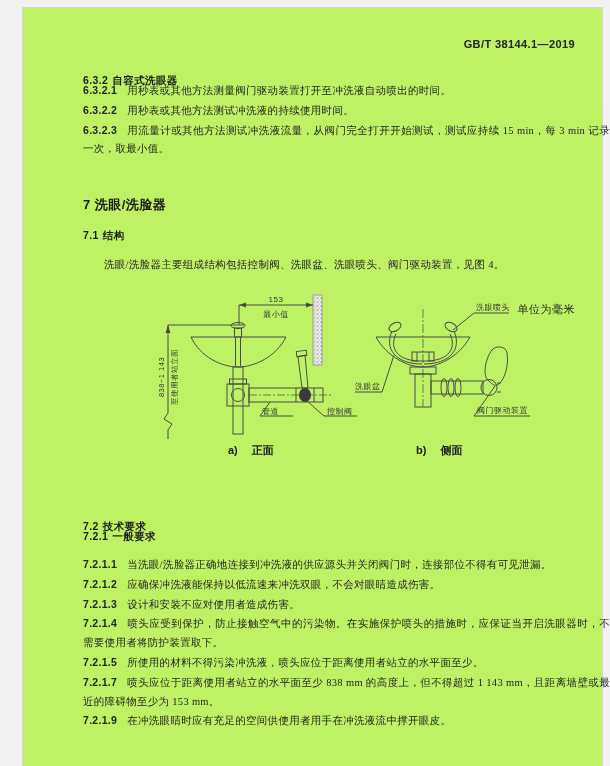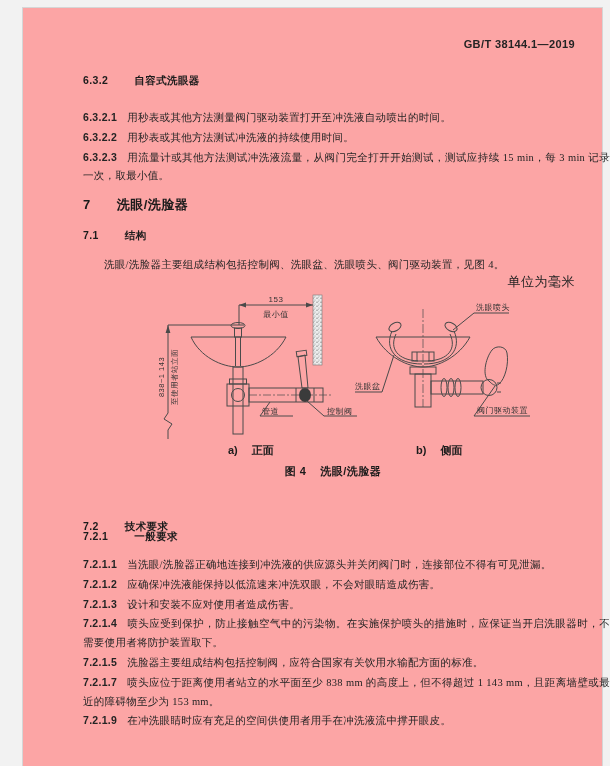--- a/index.html
+++ b/index.html
@@ -4,47 +4,47 @@
 <style>
   html,body{margin:0;padding:0;}
   body{
     width:610px;height:766px;position:relative;overflow:hidden;
     background:#f2f2f2;
     font-family:"Liberation Serif","DejaVu Serif",serif;
     color:#242424;
   }
   .page{
     position:absolute;left:22px;top:7px;right:7px;bottom:0;
-    background:#fca5a5;border:1px solid #d6d6d6;border-bottom:none;
+    background:#bef264;border:1px solid #d6d6d6;border-bottom:none;
   }
   .abs{position:absolute;}
   .doc-number{
     top:30px;right:27px;font-family:"Liberation Sans",sans-serif;
     font-weight:bold;font-size:11px;letter-spacing:.4px;
   }
   .h-sub{ 
     left:60px;font-family:"Liberation Sans",sans-serif;font-weight:bold;
     font-size:10.5px;color:#1c1c1c;letter-spacing:.4px;
   }
   .h-chapter{
     left:60px;font-family:"Liberation Sans",sans-serif;font-weight:bold;
     font-size:13px;color:#1a1a1a;letter-spacing:.5px;
   }
-  .hnum{margin-right:26px;}
+  .hnum{margin-right:4px;}
   .clauses{left:60px;width:527px;font-size:10.5px;letter-spacing:.3px;}
   .clauses .clause{line-height:18.8px;text-align:justify;}
   .cnum{
     font-family:"Liberation Sans",sans-serif;font-weight:bold;
     margin-right:10px;white-space:nowrap;
   }
   .para{
     left:60px;width:527px;font-size:10.5px;line-height:18px;
     text-indent:2em;letter-spacing:.3px;text-align:justify;
   }
-  .unit-note{right:27px;font-size:13px;letter-spacing:.5px;}
+  .unit-note{right:27px;font-size:11px;letter-spacing:.5px;margin-top:29px;}
   .fig-captions{left:0;width:100%;font-family:"Liberation Sans",sans-serif;
     font-weight:bold;font-size:11px;color:#1c1c1c;}
   .cap-a{position:absolute;left:205px;top:0;}
   .cap-b{position:absolute;left:393px;top:0;}
   .cap-num{margin-right:14px;}
   .fig-title{
     left:35px;width:550px;text-align:center;
     font-family:"Liberation Sans",sans-serif;font-weight:bold;
     font-size:11px;color:#1a1a1a;letter-spacing:.5px;
   }
@@ -60,21 +60,21 @@
 <body>
 
 <div class="page">
 
   <div class="abs doc-number">GB/T 38144.1—2019</div>
 
   <div class="abs h-sub" style="top:66px">
     <span class="hnum">6.3.2</span><span>自容式洗眼器</span>
   </div>
 
-  <div class="abs clauses" style="top:100px">
+  <div class="abs clauses" style="top:73px">
     <div class="clause">
       <span class="cnum">6.3.2.1</span><span>用秒表或其他方法测量阀门驱动装置打开至冲洗液自动喷出的时间。</span>
     </div>
     <div class="clause">
       <span class="cnum">6.3.2.2</span><span>用秒表或其他方法测试冲洗液的持续使用时间。</span>
     </div>
     <div class="clause">
       <span class="cnum">6.3.2.3</span><span>用流量计或其他方法测试冲洗液流量，从阀门完全打开开始测试，测试应持续 15 min，每 3 min 记录一次，取最小值。</span>
     </div>
   </div>
@@ -195,23 +195,20 @@
 
   <div class="abs fig-captions" style="top:435px;height:14px">
     <span class="cap-a">
       <span class="cap-num">a)</span><span>正面</span>
     </span>
     <span class="cap-b">
       <span class="cap-num">b)</span><span>侧面</span>
     </span>
   </div>
 
-  <div class="abs fig-title" style="top:456px">
-    <span class="sp">图 4</span><span>洗眼/洗脸器</span>
-  </div>
 
   <div class="abs h-sub" style="top:512px">
     <span class="hnum">7.2</span><span>技术要求</span>
   </div>
 
   <div class="abs h-sub" style="top:522px">
     <span class="hnum">7.2.1</span><span>一般要求</span>
   </div>
 
   <div class="abs clauses" style="top:547px">
@@ -221,21 +218,21 @@
     <div class="clause">
       <span class="cnum">7.2.1.2</span><span>应确保冲洗液能保持以低流速来冲洗双眼，不会对眼睛造成伤害。</span>
     </div>
     <div class="clause">
       <span class="cnum">7.2.1.3</span><span>设计和安装不应对使用者造成伤害。</span>
     </div>
     <div class="clause">
       <span class="cnum">7.2.1.4</span><span>喷头应受到保护，防止接触空气中的污染物。在实施保护喷头的措施时，应保证当开启洗眼器时，不需要使用者将防护装置取下。</span>
     </div>
     <div class="clause">
-      <span class="cnum">7.2.1.5</span><span>洗脸器主要组成结构包括控制阀，应符合国家有关饮用水输配方面的标准。</span>
+      <span class="cnum">7.2.1.5</span><span>所使用的材料不得污染冲洗液，喷头应位于距离使用者站立的水平面至少。</span>
     </div>
     <div class="clause">
       <span class="cnum">7.2.1.7</span><span>喷头应位于距离使用者站立的水平面至少 838 mm 的高度上，但不得超过 1 143 mm，且距离墙壁或最近的障碍物至少为 153 mm。</span>
     </div>
     <div class="clause">
       <span class="cnum">7.2.1.9</span><span>在冲洗眼睛时应有充足的空间供使用者用手在冲洗液流中撑开眼皮。</span>
     </div>
 
   </div>
 

